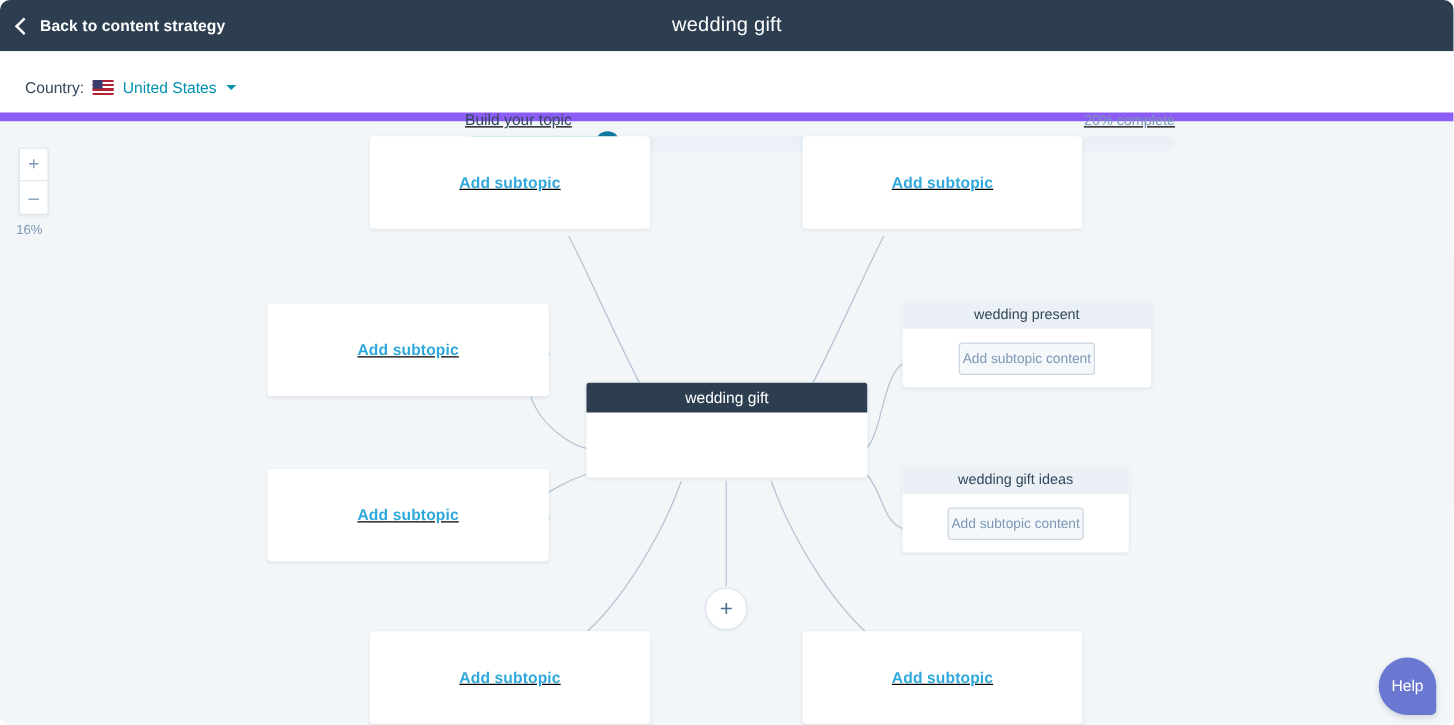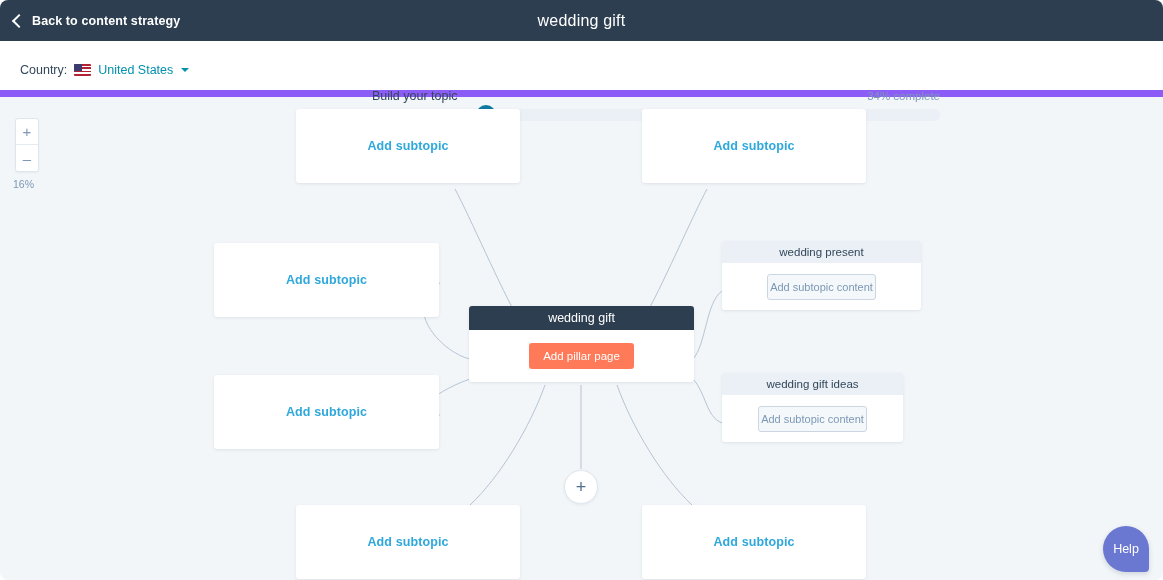--- a/index.html
+++ b/index.html
@@ -121,22 +121,23 @@
 
   .progress-wrap {
     position: absolute;
     left: 372px;
     top: 48px;
     width: 568px;
   }
   .progress-top {
     display: flex;
     justify-content: space-between;
-    align-items: center;
+    align-items: flex-end;
     margin-bottom: 6px;
+    text-decoration: underline;
   }
   .build-label {
     font-size: 12.5px;
     color: #33475b;
   }
   .complete-label {
     font-size: 11.5px;
     color: #7c98b6;
   }
   .progress-track {
@@ -212,20 +213,21 @@
     background: #ffffff;
     border-radius: 3px;
     box-shadow: 0 1px 3px rgba(45,62,80,0.10);
   }
 
   
   .node-empty {
     display: flex;
     align-items: center;
     justify-content: center;
+    text-decoration: underline;
   }
   .add-subtopic-link {
     color: #2fa8dc;
     font-size: 12.5px;
     font-weight: bold;
     cursor: pointer;
     letter-spacing: 0.1px;
   }
 
   
@@ -335,21 +337,21 @@
     <div class="country-row">
       <span class="country-label">Country:</span>
       <span class="flag-icon"></span>
       <span class="country-value">United States</span>
       <span class="caret-down"></span>
     </div>
 
     <div class="progress-wrap">
       <div class="progress-top">
         <span class="build-label">Build your topic</span>
-        <span class="complete-label">34% complete</span>
+        <span class="complete-label">20% complete</span>
       </div>
       <div class="progress-track">
         <div class="progress-fill" id="progress-fill" style="width: 114px;"></div>
         <div class="progress-handle" id="progress-handle" style="left: 104px;"></div>
       </div>
     </div>
   </div>
 
   <div class="zoom-controls">
     <div class="zoom-btn plus">+</div>
@@ -407,23 +409,20 @@
 
     <div class="node node-sub" style="left:722px; top:276px; width:181px; height:69px;">
       <div class="node-sub-head">wedding gift ideas</div>
       <div class="node-sub-body">
         <button class="btn-ghost">Add subtopic content</button>
       </div>
     </div>
 
     <div class="node node-pillar" style="left:469px; top:209px; width:225px; height:76px;">
       <div class="node-pillar-head">wedding gift</div>
-      <div class="node-pillar-body">
-        <button class="btn-orange">Add pillar page</button>
-      </div>
     </div>
 
     <div class="add-circle" style="left:564px; top:373px;">+</div>
 
   </div>
 
   <div class="help-btn">Help</div>
 
 </div>
 

